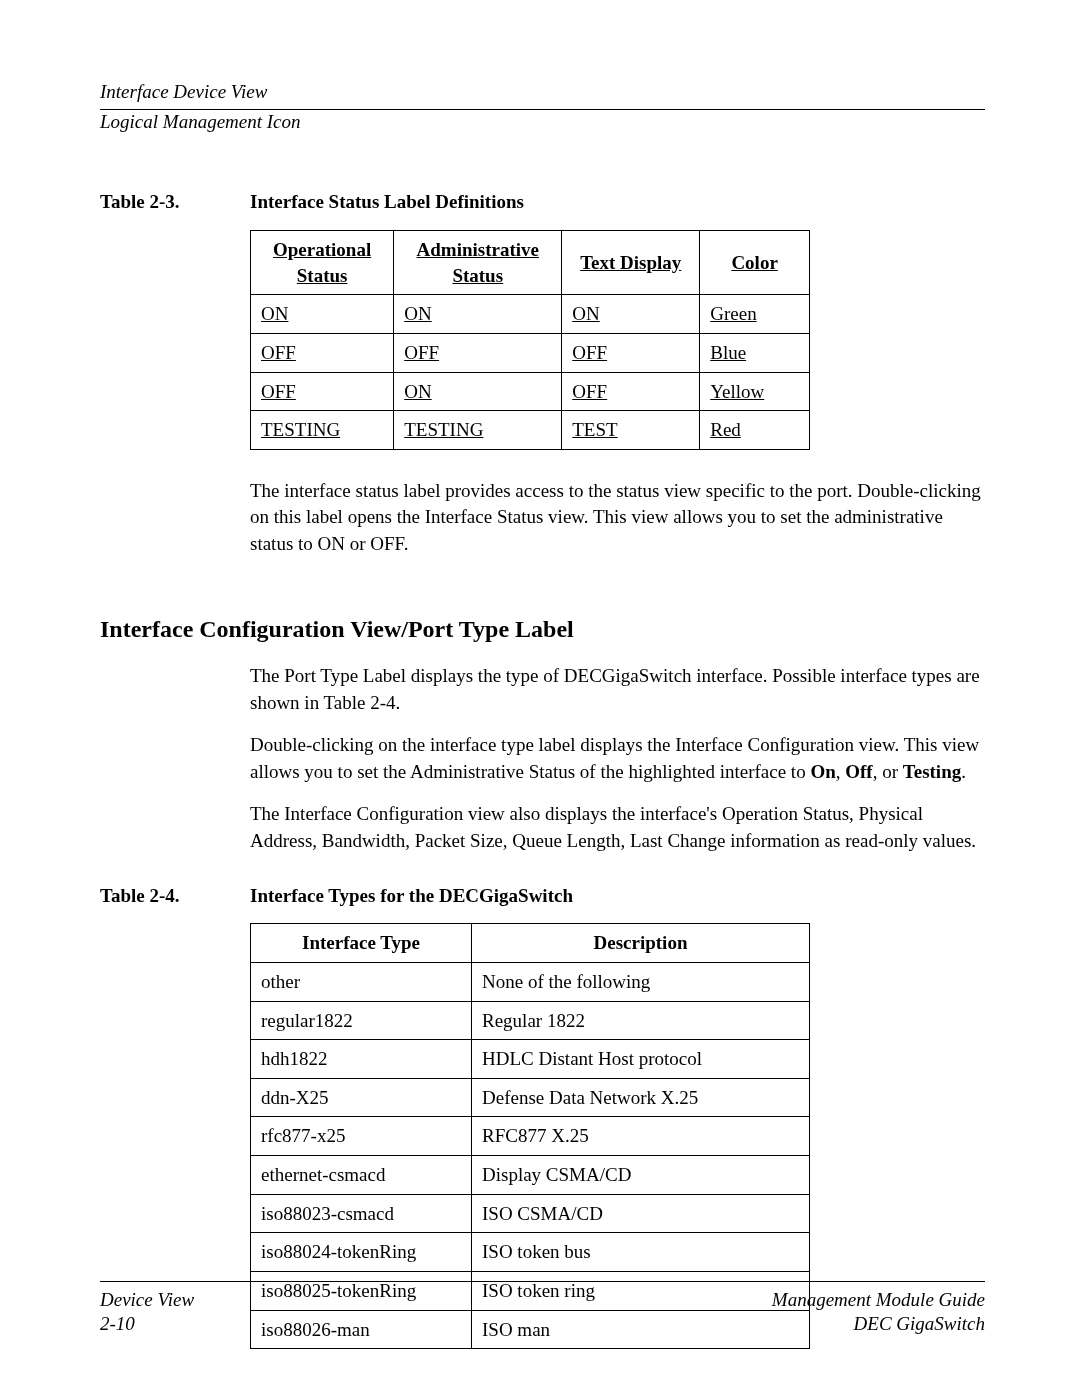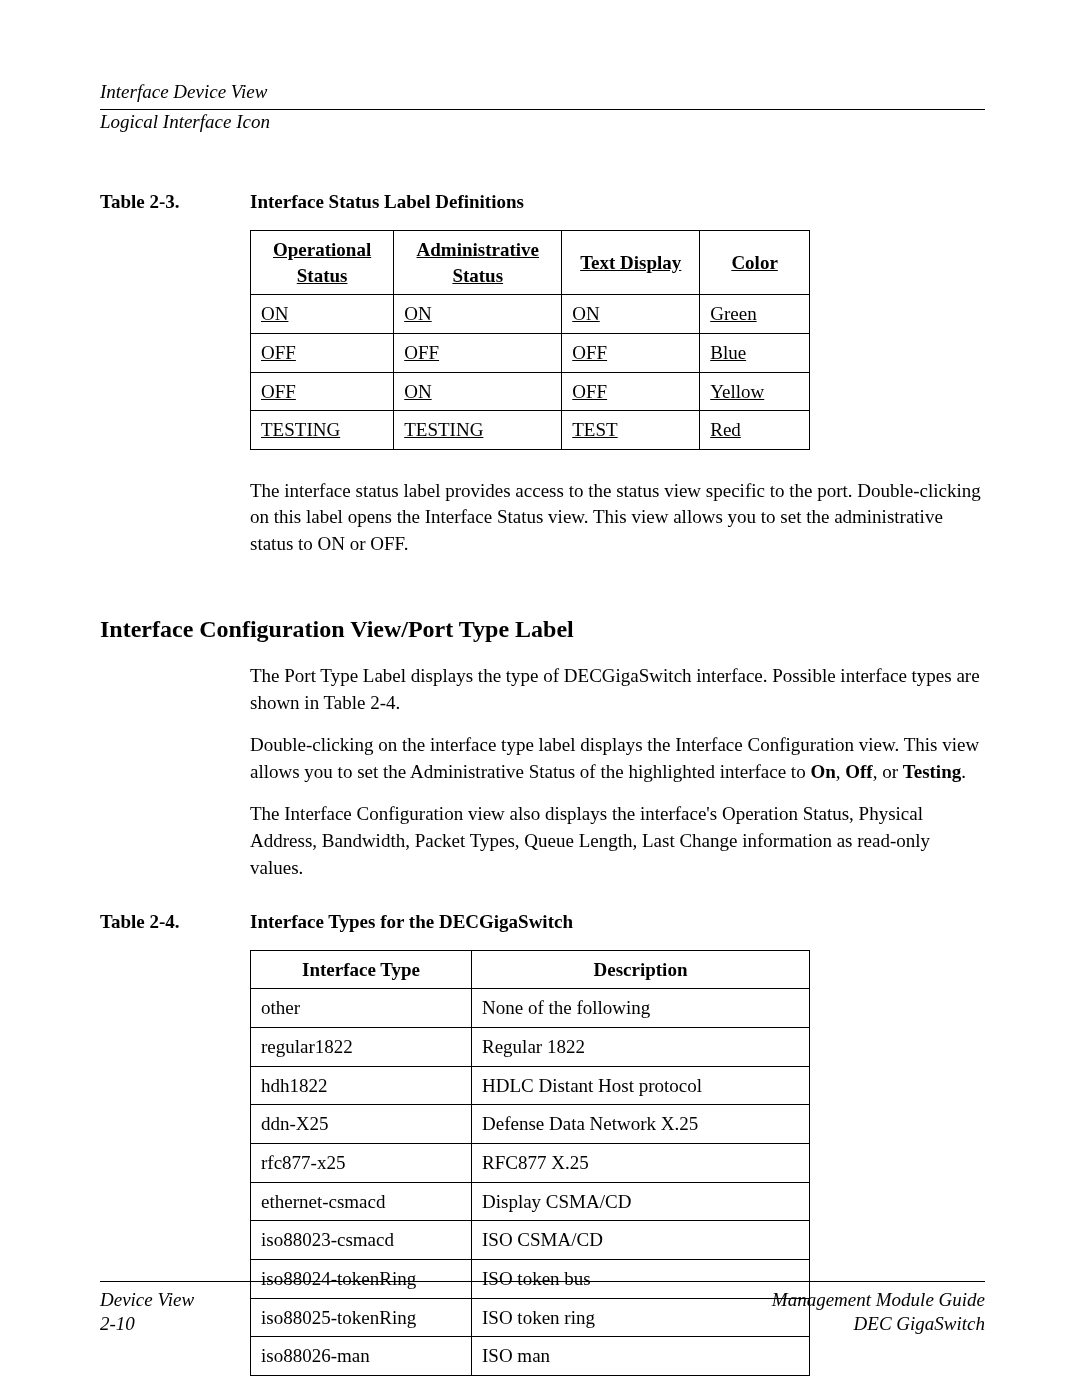--- a/index.html
+++ b/index.html
@@ -90,21 +90,21 @@
     .bold-inline { font-weight: bold; font-style: normal; }
   </style>
 </head>
 <body>
 
 <div class="page">
 
   <div class="header-lines">
     <div>Interface Device View</div>
     <hr class="header-rule">
-    <div>Logical Interface Icon</div>
+    <div>Logical Management Icon</div>
   </div>
 
   <div class="table-caption">
     <span class="tnum">Table 2-3.</span><span>Interface Status Label Definitions</span>
   </div>
 
   <table class="data table1">
     <thead>
       <tr>
         <th style="width:130px">Operational Status</th>
@@ -144,21 +144,21 @@
   <div class="body-para">The interface status label provides access to the status view specific to the port. Double-clicking on this label opens the Interface Status view. This view allows you to set the administrative status to ON or OFF.</div>
 
   <div class="section-heading">Interface Configuration View/Port Type Label</div>
 
   <div class="body-para" style="margin-top:18px">The Port Type Label displays the type of DECGigaSwitch interface. Possible interface types are shown in Table 2-4.</div>
 
   <div class="body-para" style="margin-top:16px">
     <span>Double-clicking on the interface type label displays the Interface Configuration view. This view allows you to set the Administrative Status of the highlighted interface to </span><span class="bold-inline">On</span><span>, </span><span class="bold-inline">Off</span><span>, or </span><span class="bold-inline">Testing</span><span>.</span>
   </div>
 
-  <div class="body-para" style="margin-top:16px">The Interface Configuration view also displays the interface's Operation Status, Physical Address, Bandwidth, Packet Types, Queue Length, Last Change information as read-only values.</div>
+  <div class="body-para" style="margin-top:16px">The Interface Configuration view also displays the interface's Operation Status, Physical Address, Bandwidth, Packet Size, Queue Length, Last Change information as read-only values.</div>
 
   <div class="table-caption" style="margin-top:28px">
     <span class="tnum">Table 2-4.</span><span>Interface Types for the DECGigaSwitch</span>
   </div>
 
   <table class="data table2">
     <thead>
       <tr>
         <th style="width:200px">Interface Type</th>
         <th>Description</th>

